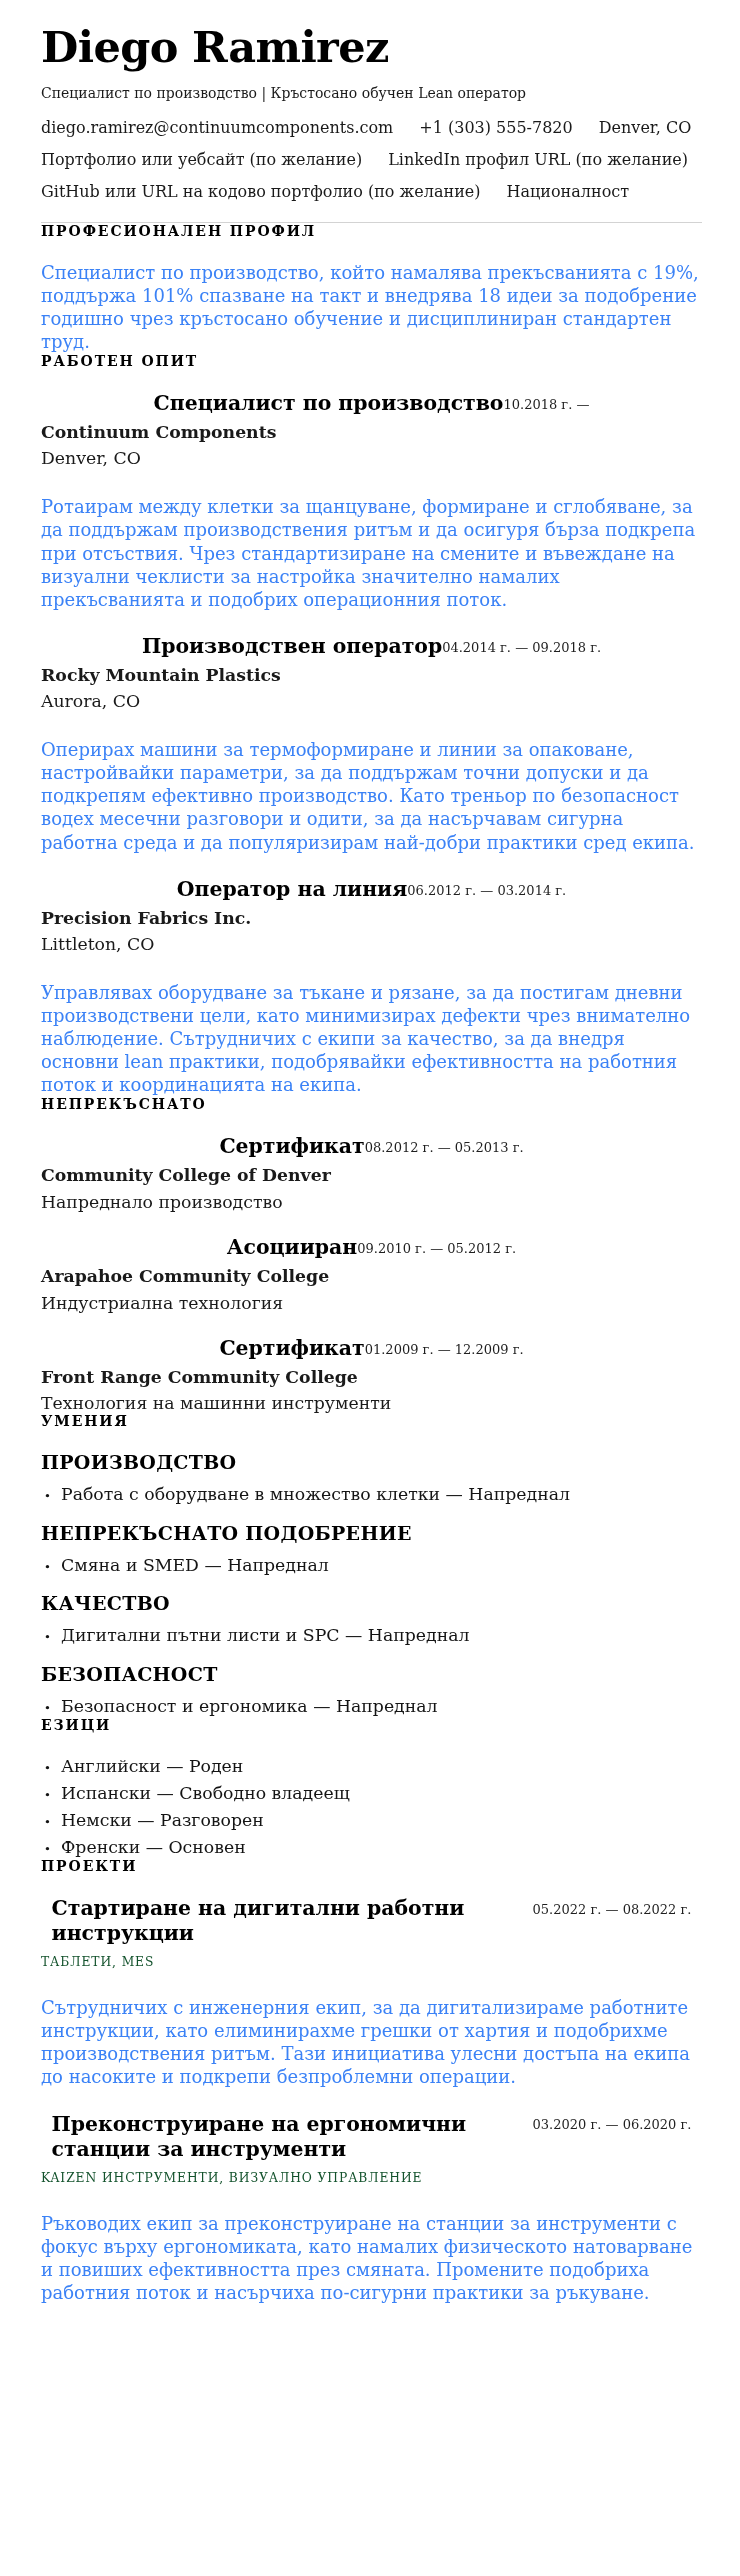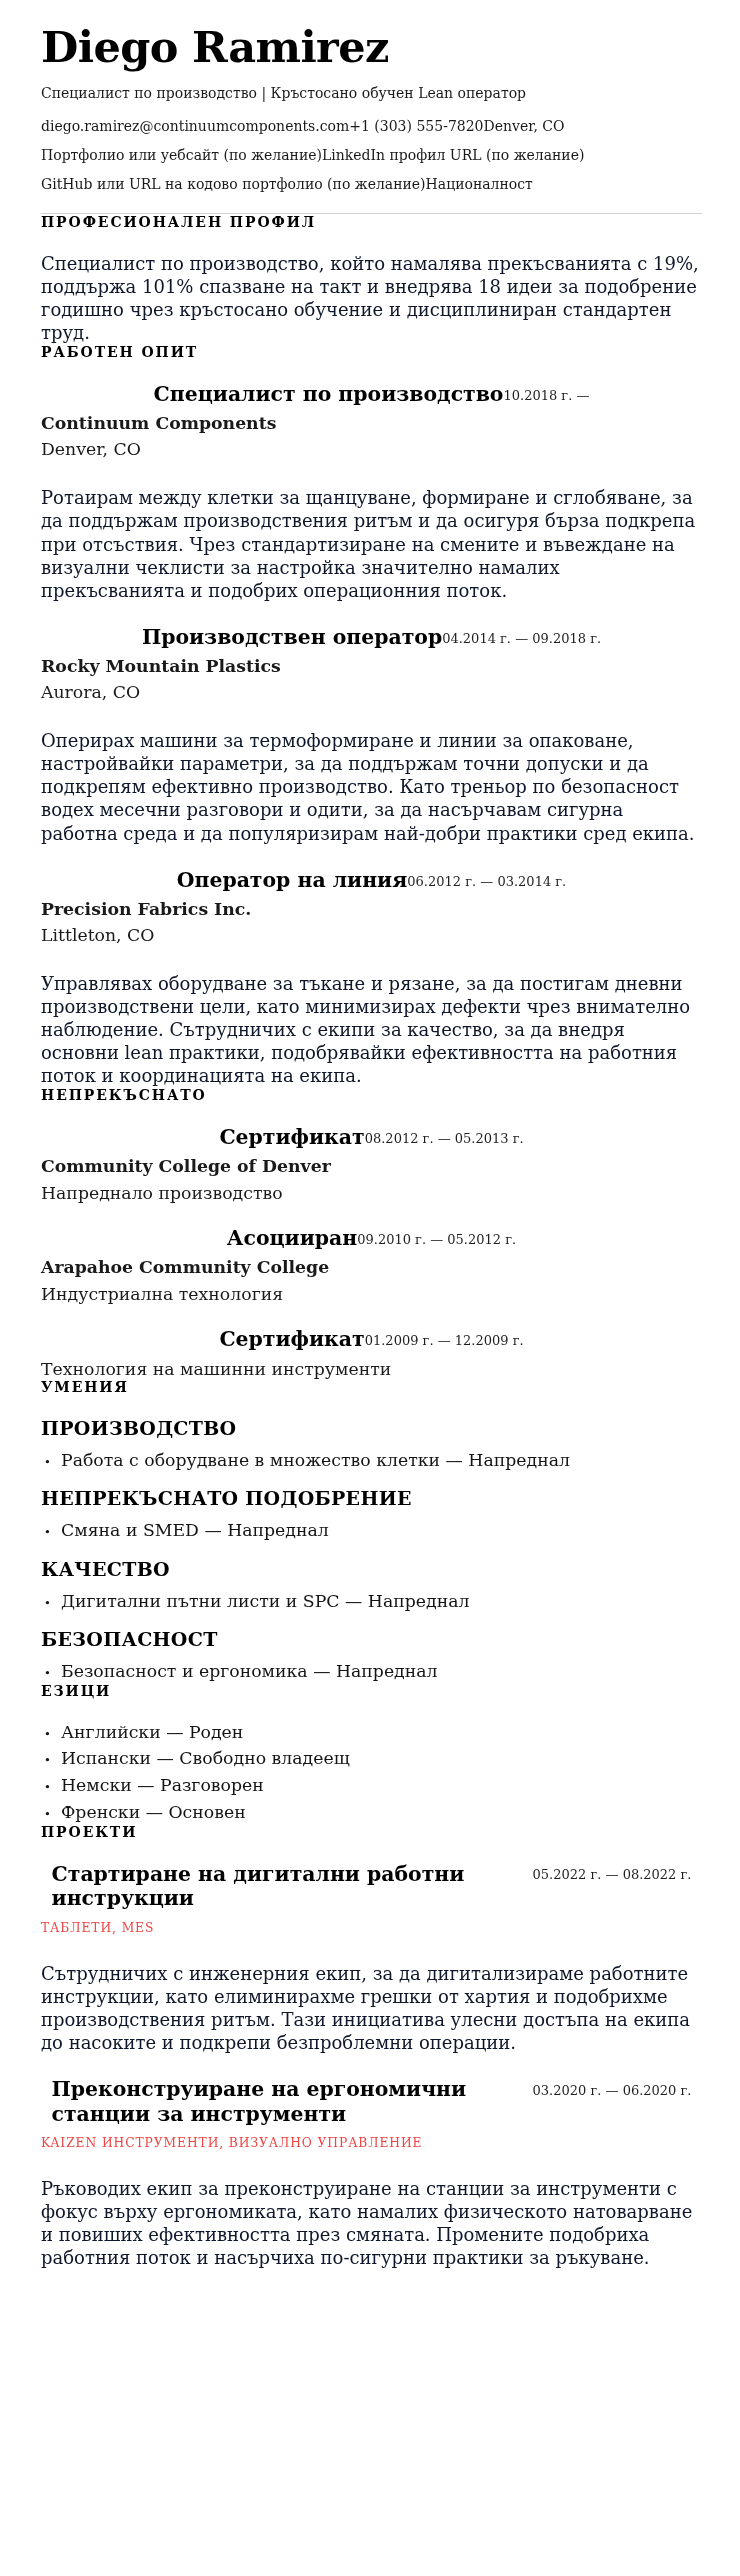--- a/index.html
+++ b/index.html
@@ -24,41 +24,42 @@
     color: #1a1a1a;
   }
   .contact-rows {
     margin-top: 17.3px;
     display: flex;
     flex-direction: column;
     gap: 13px;
   }
   .contact-row {
     display: flex;
-    font-size: 14px;
+    gap: 26px;
+    font-size: 16px;
     color: #1a1a1a;
     flex-wrap: wrap;
   }
   .divider {
     border: none;
     border-top: 1.2px solid #d3d3d3;
     margin-top: 21px;
   }
   .section { }
   .section-heading {
     font-size: 14px;
     font-weight: bold;
     letter-spacing: 1.9px;
     color: #000;
     margin-bottom: 22px;
   }
   .para {
     font-size: 18px;
     line-height: 1.28;
-    color: #0f172a;
+    color: #3b82f6;
     max-width: 660px;
   }
   .entry { margin-bottom: 23.5px; }
   .entry:last-child { margin-bottom: 0; }
   .entry-head {
     display: flex;
     justify-content: center;
     align-items: flex-start;
   }
   .entry-title {
@@ -82,21 +83,21 @@
   }
   .entry-sub2 {
     font-size: 17.3px;
     color: #1a1a1a;
     margin-top: 6.8px;
   }
   .entry-desc { margin-top: 27px; }
   .tags-line {
     font-size: 12.3px;
     letter-spacing: 0.9px;
-    color: #ef4444;
+    color: #14532d;
     margin-top: 9.3px;
   }
   .skill-group { margin-bottom: 16px; }
   .skill-group:last-child { margin-bottom: 0; }
   .skill-group-name {
     font-size: 19px;
     font-weight: bold;
     letter-spacing: 0.3px;
     color: #000;
     margin-bottom: 10px;
@@ -202,20 +203,21 @@
     </div>
     <div class="entry-sub">Arapahoe Community College</div>
     <div class="entry-sub2">Индустриална технология</div>
   </div>
 
   <div class="entry">
     <div class="entry-head">
       <div class="entry-title">Сертификат</div>
       <div class="entry-date">01.2009 г. — 12.2009 г.</div>
     </div>
+    <div class="entry-sub">Front Range Community College</div>
     <div class="entry-sub2">Технология на машинни инструменти</div>
   </div>
 </section>
 
 <section class="section">
   <h2 class="section-heading">УМЕНИЯ</h2>
 
   <div class="skill-group">
     <div class="skill-group-name">ПРОИЗВОДСТВО</div>
     <ul class="plain">

